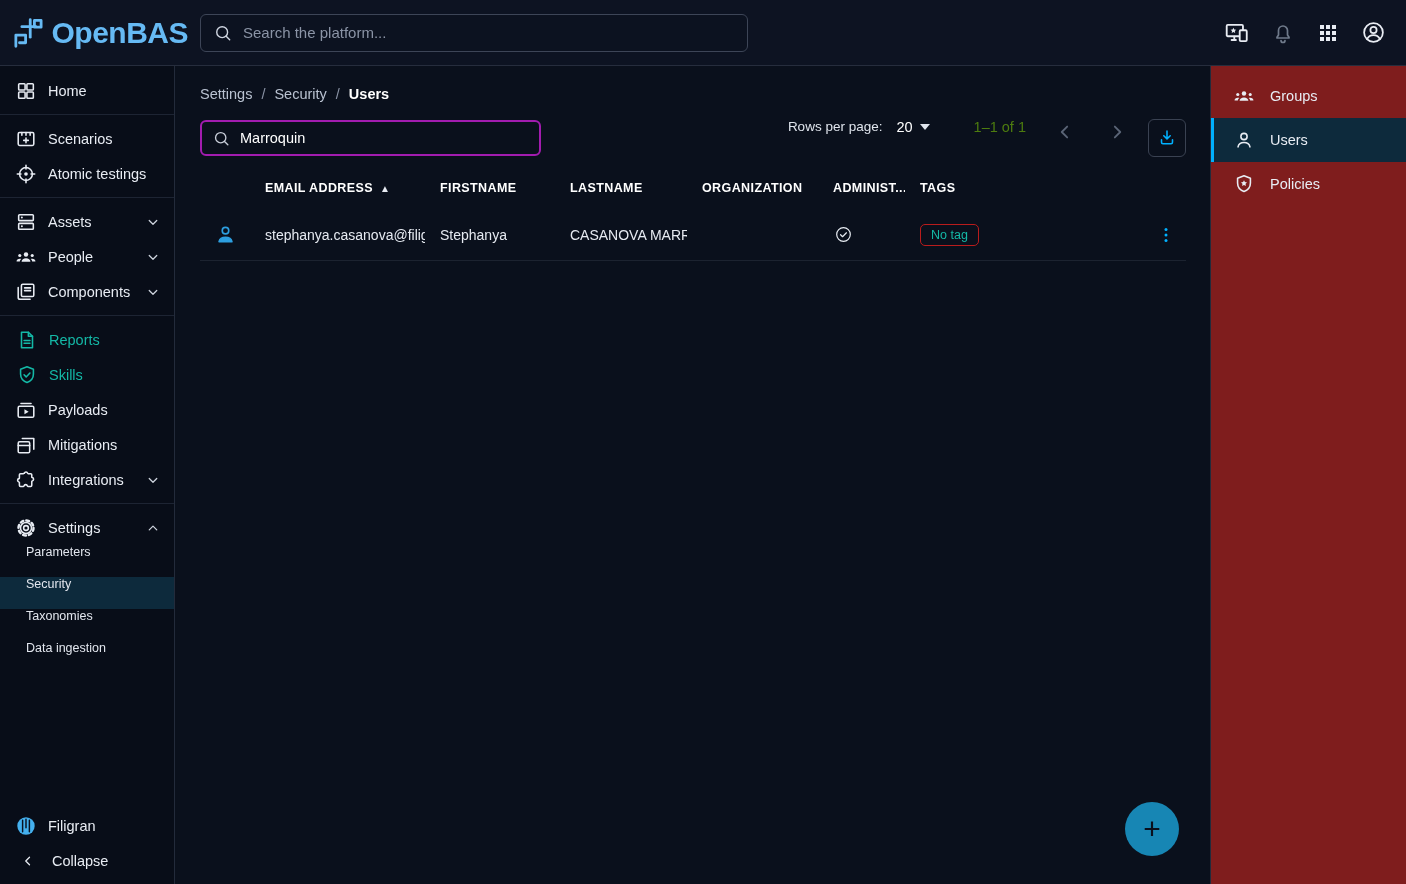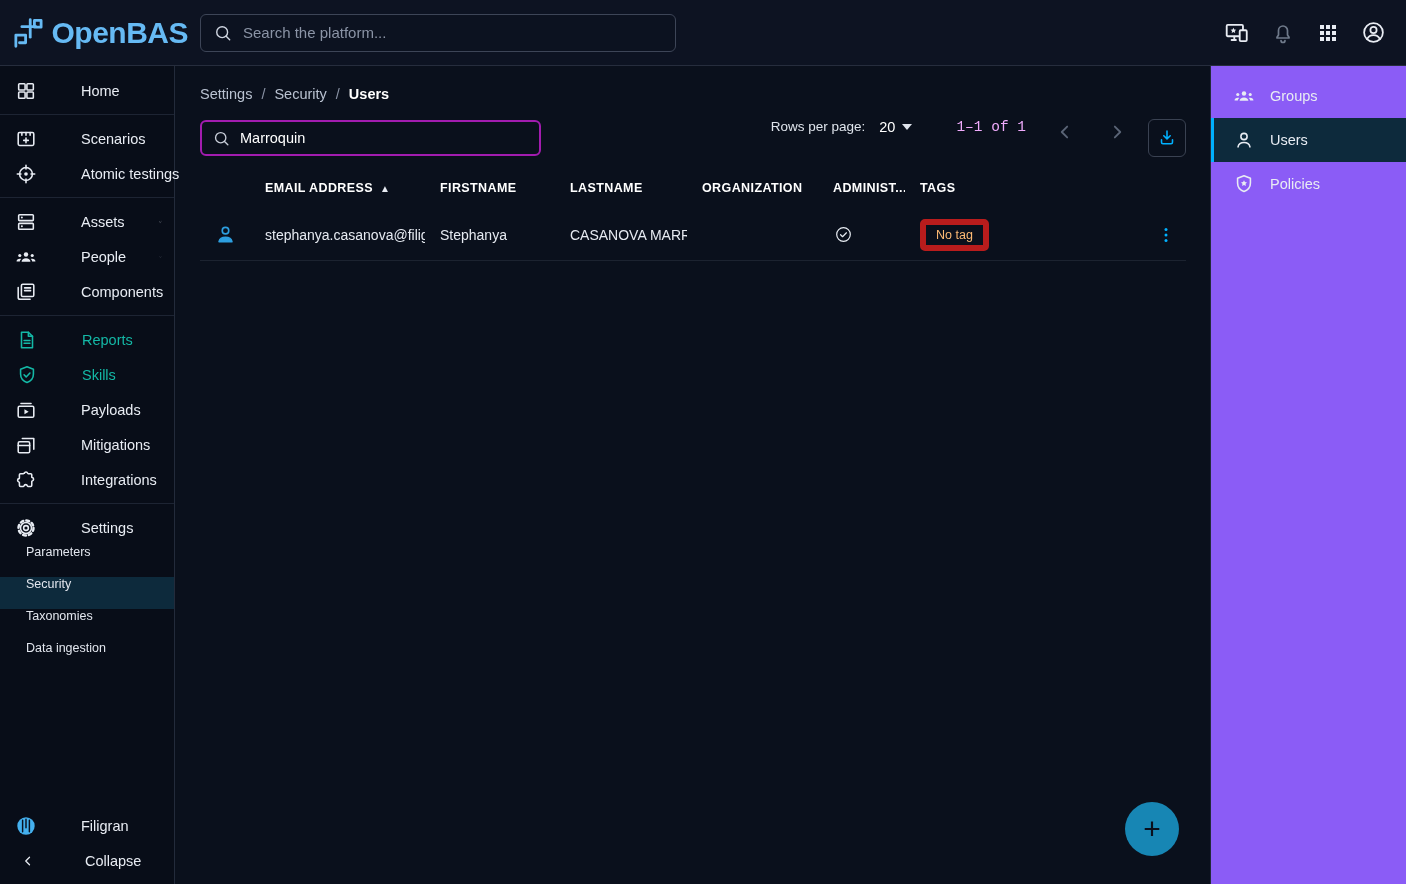--- a/index.html
+++ b/index.html
@@ -15,58 +15,58 @@
 
   
   .topbar {
     position:absolute; top:0; left:0; width:1406px; height:66px;
     background:#0d1322; border-bottom:1px solid #262d3d;
     display:flex; align-items:center; z-index:5;
   }
   .logo { display:flex; align-items:center; gap:8px; width:188px; padding-left:10px; cursor:pointer; }
   .logo-text { font-size:30px; font-weight:600; color:#66baf4; letter-spacing:-0.5px; }
   .topsearch {
-    width:476px; height:38px; margin-left:12px;
+    width:548px; height:38px; margin-left:12px;
     border:1px solid #3d4557; border-radius:6px; background:#0c1220;
     display:flex; align-items:center; padding:0 12px; gap:10px; color:#cfd5e0;
   }
   .topsearch input {
     flex:1; background:transparent; border:none; outline:none;
     color:#e8ecf3; font-size:15px; font-family:"Liberation Sans", sans-serif;
   }
   .topsearch input::placeholder { color:#8b94a6; }
   .topicons { margin-left:auto; display:flex; align-items:center; gap:17px; padding-right:18px; }
   .icobtn { background:none; border:none; color:#e8ecf3; cursor:pointer; padding:2px; }
   .icobtn.dim { color:#6f7a8b; }
 
   
   .sidebar {
     position:absolute; top:66px; left:0; bottom:0; width:175px;
     background:#080d18; border-right:1px solid #232b3b;
     display:flex; flex-direction:column; padding-top:7px; z-index:4;
   }
   .nitem {
     display:flex; align-items:center; height:35px; padding:0 12px 0 15px;
-    font-size:14.5px; color:#e8ecf3; cursor:pointer; white-space:nowrap;gap:33px;
+    font-size:14.5px; color:#e8ecf3; cursor:pointer; white-space:nowrap;
   }
   .nitem .nico { width:22px; height:22px; margin-right:11px; flex:0 0 22px; }
   .nitem .chev { margin-left:auto; color:#cdd3dd; }
   .nitem.disabled { color:#14b8a6; cursor:default;padding-left:16px; }
   .ndivider { height:1px; background:#1d2433; margin:6px 0; }
   .nsub {
     display:flex; align-items:flex-start; height:32px; padding-left:26px;
     font-size:12.5px; color:#e2e6ee; cursor:pointer;
   }
   .nsub.selected { background:#0d2a3c; }
   .sfooter { margin-top:auto; padding-bottom:6px; }
 
   
   .rightbar {
     position:absolute; top:66px; right:0; bottom:0; width:196px;
-    background:#8b5cf6; border-left:1px solid #232b3b;
+    background:#7f1d1d; border-left:1px solid #232b3b;
     padding-top:8px; z-index:4;
   }
   .ritem {
     display:flex; align-items:center; height:44px; padding-left:22px; gap:15px;
     font-size:14.5px; color:#e8ecf3; cursor:pointer;
   }
   .ritem .nico { width:22px; height:22px; }
   .ritem.selected { background:#0d2a3c; border-left:3px solid #00b1ff; padding-left:19px; }
 
   
@@ -83,43 +83,43 @@
   }
   .filter-search input {
     flex:1; background:transparent; border:none; outline:none;
     color:#ffffff; font-size:14.5px; font-family:"Liberation Sans", sans-serif;
   }
   .tb-right { margin-left:auto; display:flex; align-items:flex-start; }
   .rpp-label { font-size:13.5px; color:#dfe4ec; }
   .rpp-select { display:flex; align-items:center; gap:7px; margin-left:14px; cursor:pointer; }
   .rpp-value { font-size:14.5px; color:#ffffff; }
   .caret-down { width:0; height:0; border-left:5px solid transparent; border-right:5px solid transparent; border-top:6px solid #dfe4ec; }
-  .range { font-size:14.5px; color:#f0abfc; margin-left:44px;font-family:Liberation Mono, monospace; }
+  .range { font-size:14.5px; color:#4d7c0f; margin-left:44px; }
   .pagebtn { background:none; border:none; color:#5a6476; margin-left:26px; cursor:default; padding:0; }
   .exportbtn {
     width:38px; height:38px; margin-left:18px; border:1px solid #3a4252; border-radius:6px;
     background:transparent; color:#00b1ff; display:flex; align-items:center; justify-content:center; cursor:pointer;
   }
 
   .tablewrap { margin:10px 24px 0 25px; }
   .tgrid { display:grid; grid-template-columns:50px 175px 130px 132px 131px 87px 1fr 40px; align-items:center; }
   .thead { height:42px; }
   .th {
     font-size:12.5px; font-weight:700; letter-spacing:0.4px; color:#ffffff;
     padding-left:15px; white-space:nowrap; overflow:hidden; cursor:pointer;
     display:flex; align-items:center; gap:7px;
   }
   .sortarrow { font-size:10px; color:#e8ecf3; }
   .trow { height:52px; border-bottom:1px solid #1c2330; cursor:pointer; }
   .td { font-size:14px; color:#e6eaf1; padding-left:15px; white-space:nowrap; overflow:hidden; }
   .avatar-cell { display:flex; justify-content:center; color:#2d9fe0; }
   .admin-cell { padding-left:16px; color:#e9edf3; }
   .tag-chip {
-    display:inline-block; border:6px solid #b91c1c; border-radius:5px;
-    font-size:12.5px; padding:3px 10px; color:#fdba74;
+    display:inline-block; border:1px solid #b91c1c; border-radius:5px;
+    font-size:12.5px; padding:3px 10px; color:#14b8a6;
   }
   .kebab { background:none; border:none; color:#00b1ff; cursor:pointer; padding:2px; }
 
   .fab {
     position:absolute; left:1125px; top:802px; width:54px; height:54px; border-radius:50%;
     background:#1786b4; border:none; color:#0a0f1c; font-size:30px; font-weight:400;
     display:flex; align-items:center; justify-content:center; cursor:pointer; z-index:6;
     font-family:"Liberation Sans", sans-serif; line-height:1;
   }
 </style>

